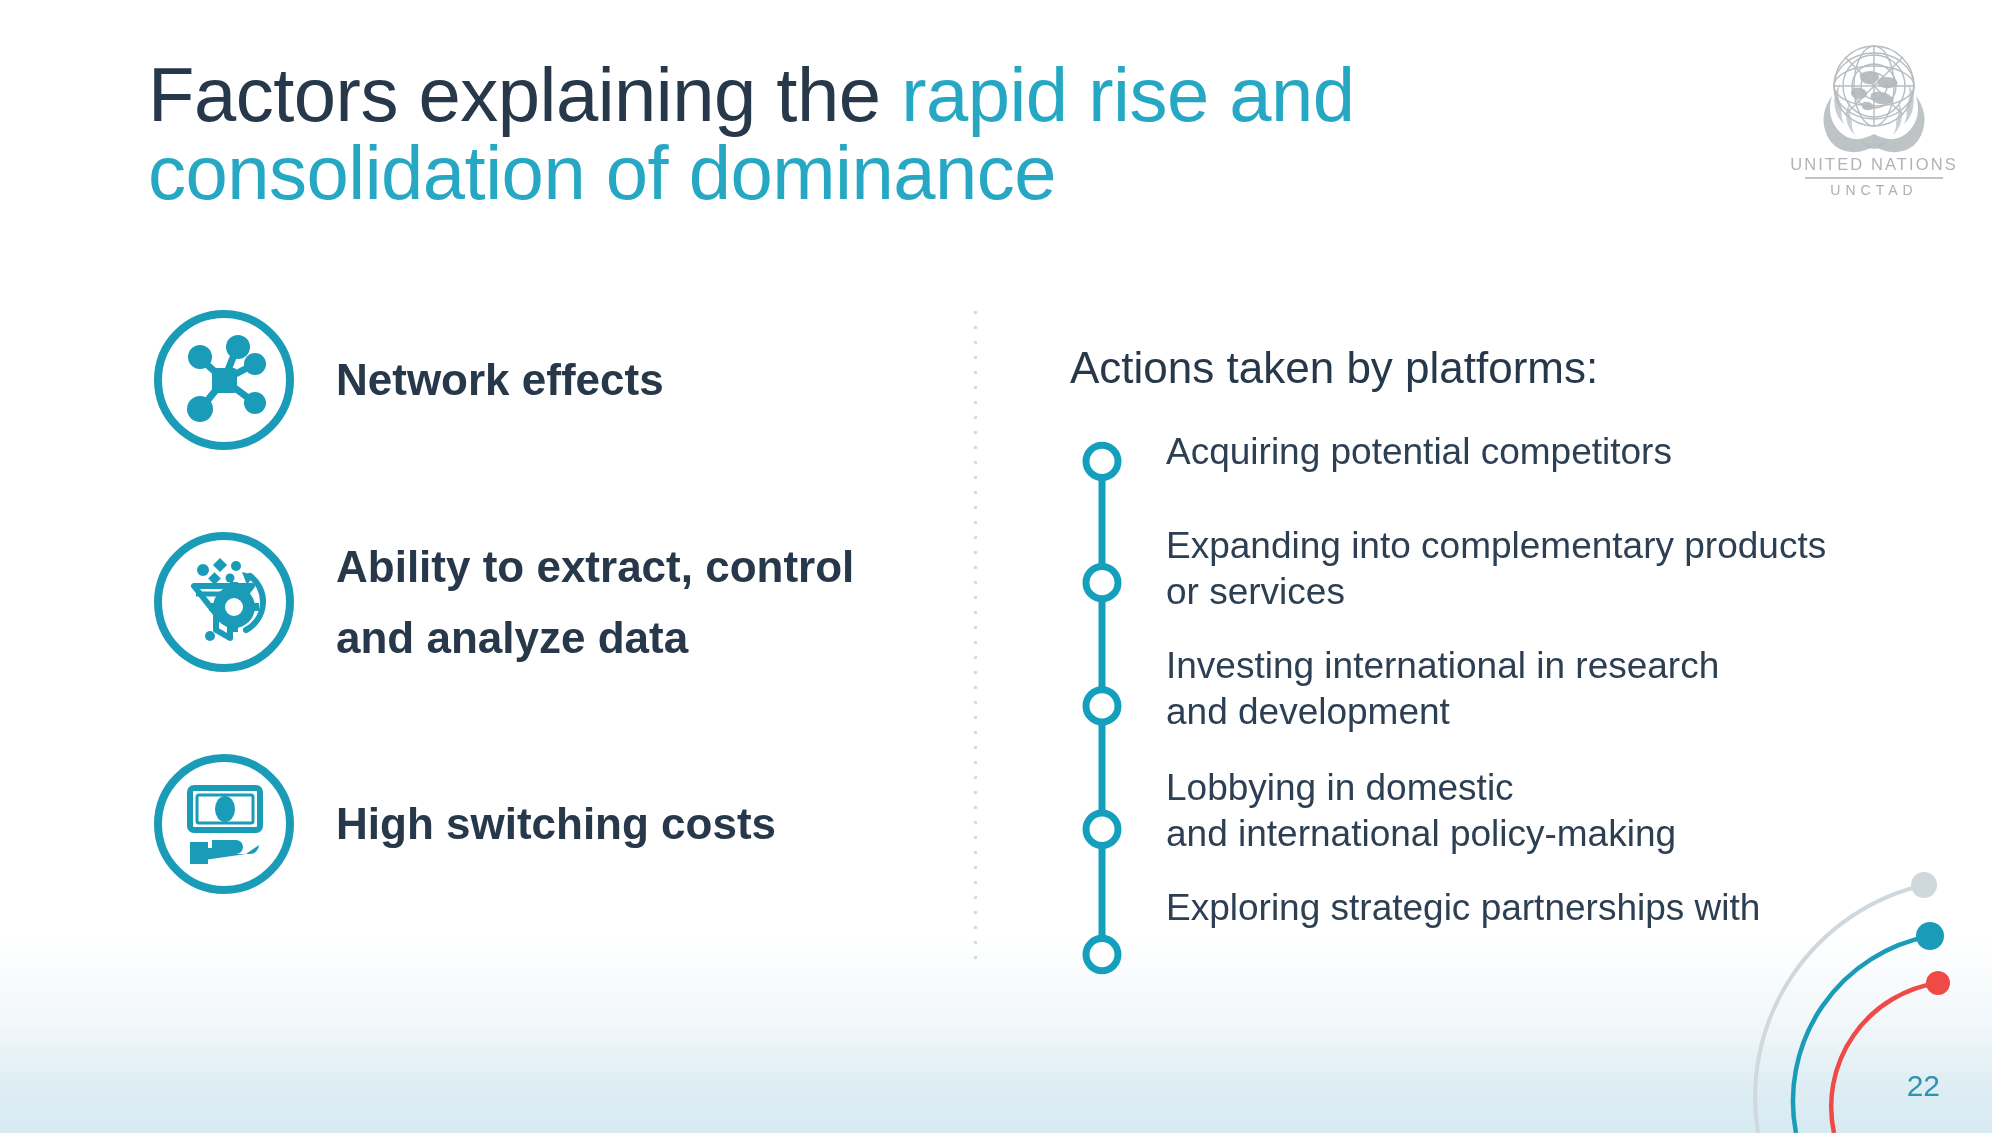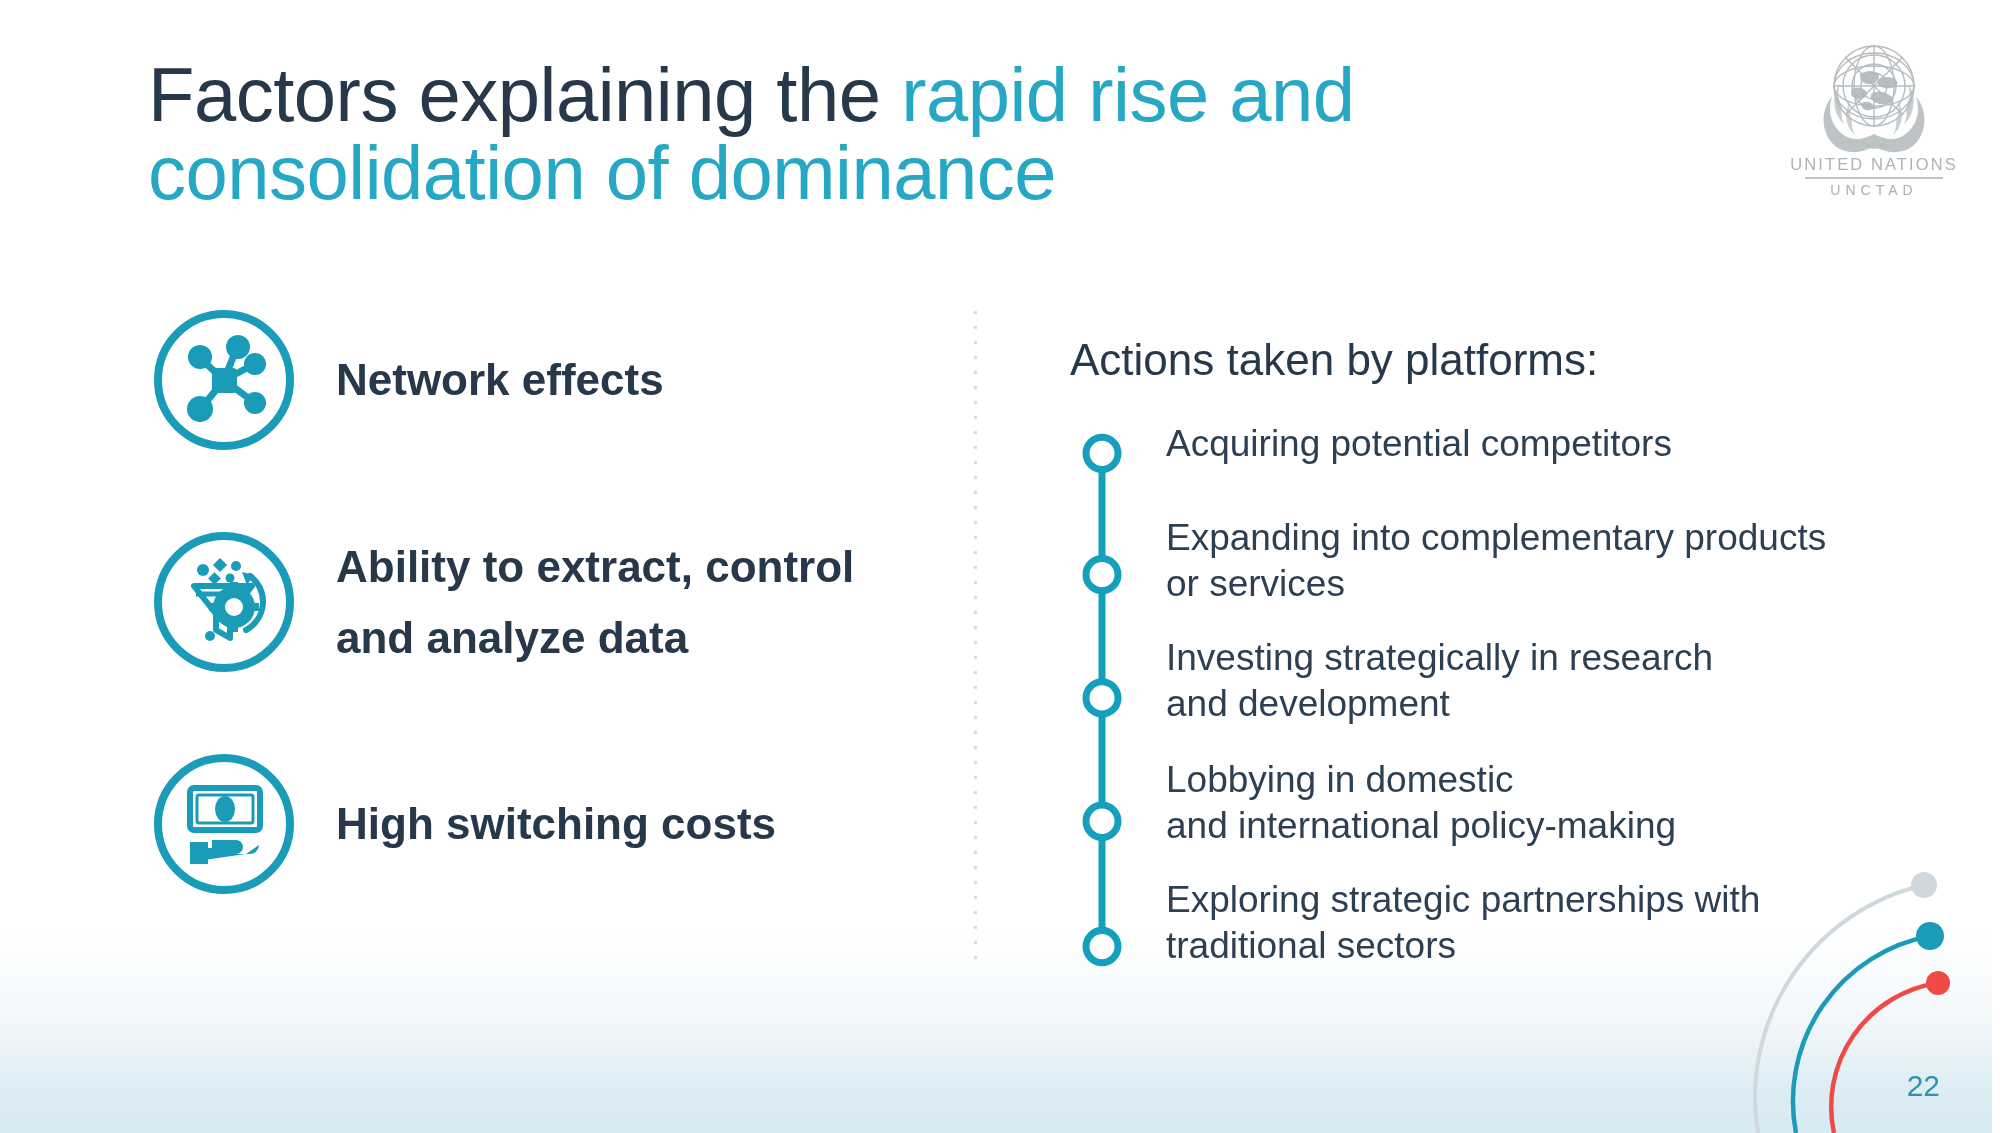--- a/index.html
+++ b/index.html
@@ -128,21 +128,21 @@
   .right-col {
     position: absolute;
     left: 1070px;
     top: 330px;
     width: 900px;
   }
   .right-heading {
     font-size: 44px;
     color: #26384a;
     font-weight: 400;
-    margin: 4px 0 34px 0;
+    margin: 12px 0 34px 0;
     line-height: 1.2;
   }
 
   .timeline {
     position: relative;
     padding-left: 96px;
   }
   .timeline-svg {
     position: absolute;
     left: 10px;
@@ -317,30 +317,29 @@
       </svg>
 
       <div class="tl-item" style="height:94px;">
         <span class="tl-text">Acquiring potential competitors</span>
       </div>
       <div class="tl-item" style="height:120px;">
         <span class="tl-text">Expanding into complementary products</span>
         <span class="tl-text">or services</span>
       </div>
       <div class="tl-item" style="height:122px;">
-        <span class="tl-text">Investing strategically in research</span>
+        <span class="tl-text">Investing international in research</span>
         <span class="tl-text">and development</span>
       </div>
       <div class="tl-item" style="height:120px;">
         <span class="tl-text">Lobbying in domestic</span>
         <span class="tl-text">and international policy-making</span>
       </div>
       <div class="tl-item" style="height:110px;">
         <span class="tl-text">Exploring strategic partnerships with</span>
-        <span class="tl-text">traditional sectors</span>
       </div>
     </div>
   </div>
 
   <svg class="corner-arcs" viewBox="0 0 300 270">
     <path d="M232 22 A 218 218 0 0 0 66 270" fill="none" stroke="#cfd8dd" stroke-width="4"></path>
     <circle cx="232" cy="22" r="13" fill="#cfd8dd"></circle>
     <path d="M238 73 A 168 168 0 0 0 104 270" fill="none" stroke="#1a9bb8" stroke-width="4.5"></path>
     <circle cx="238" cy="73" r="14" fill="#1a9bb8"></circle>
     <path d="M246 120 A 125 125 0 0 0 142 270" fill="none" stroke="#ef4a46" stroke-width="4.5"></path>

